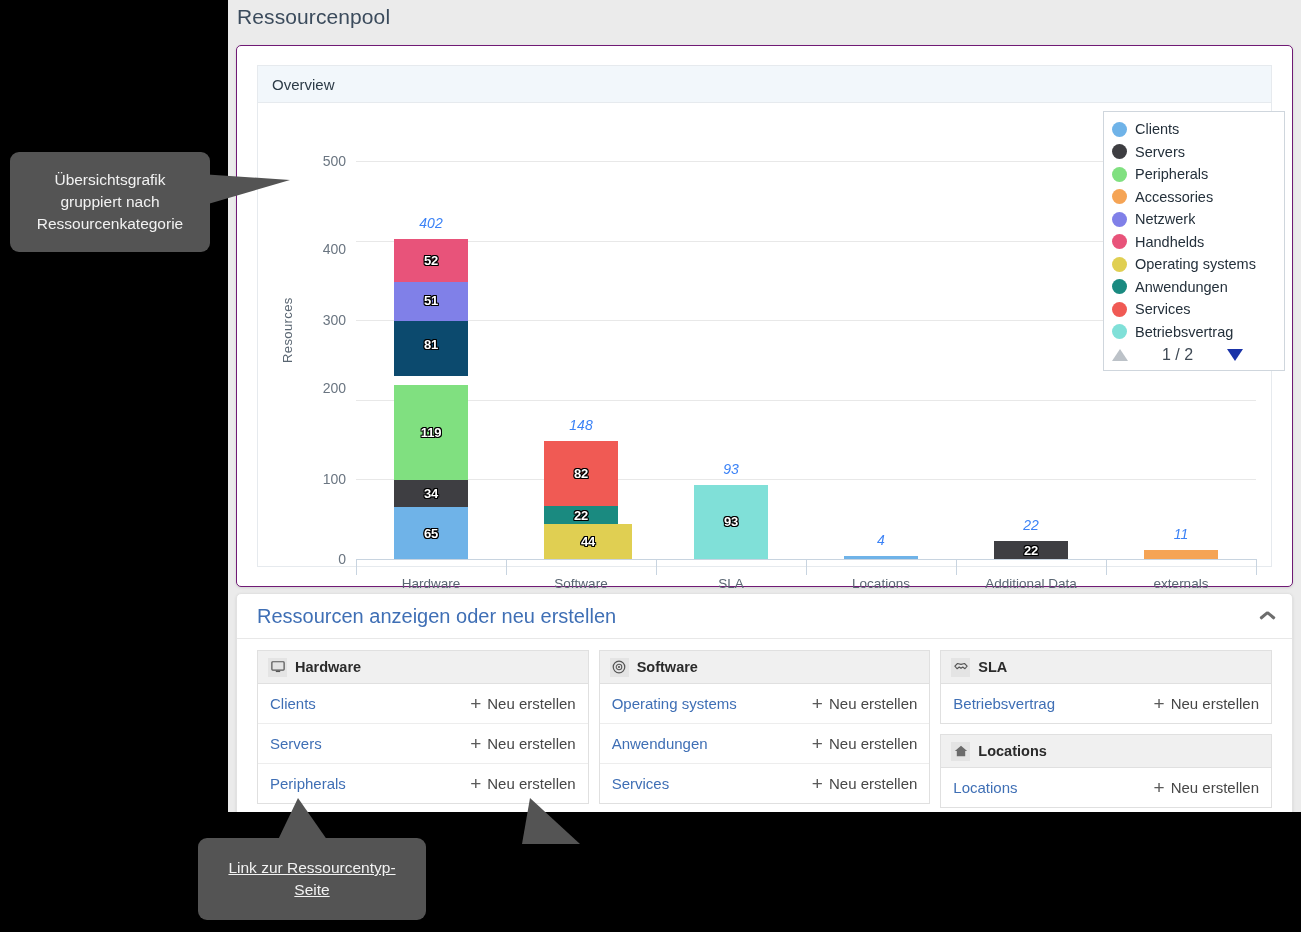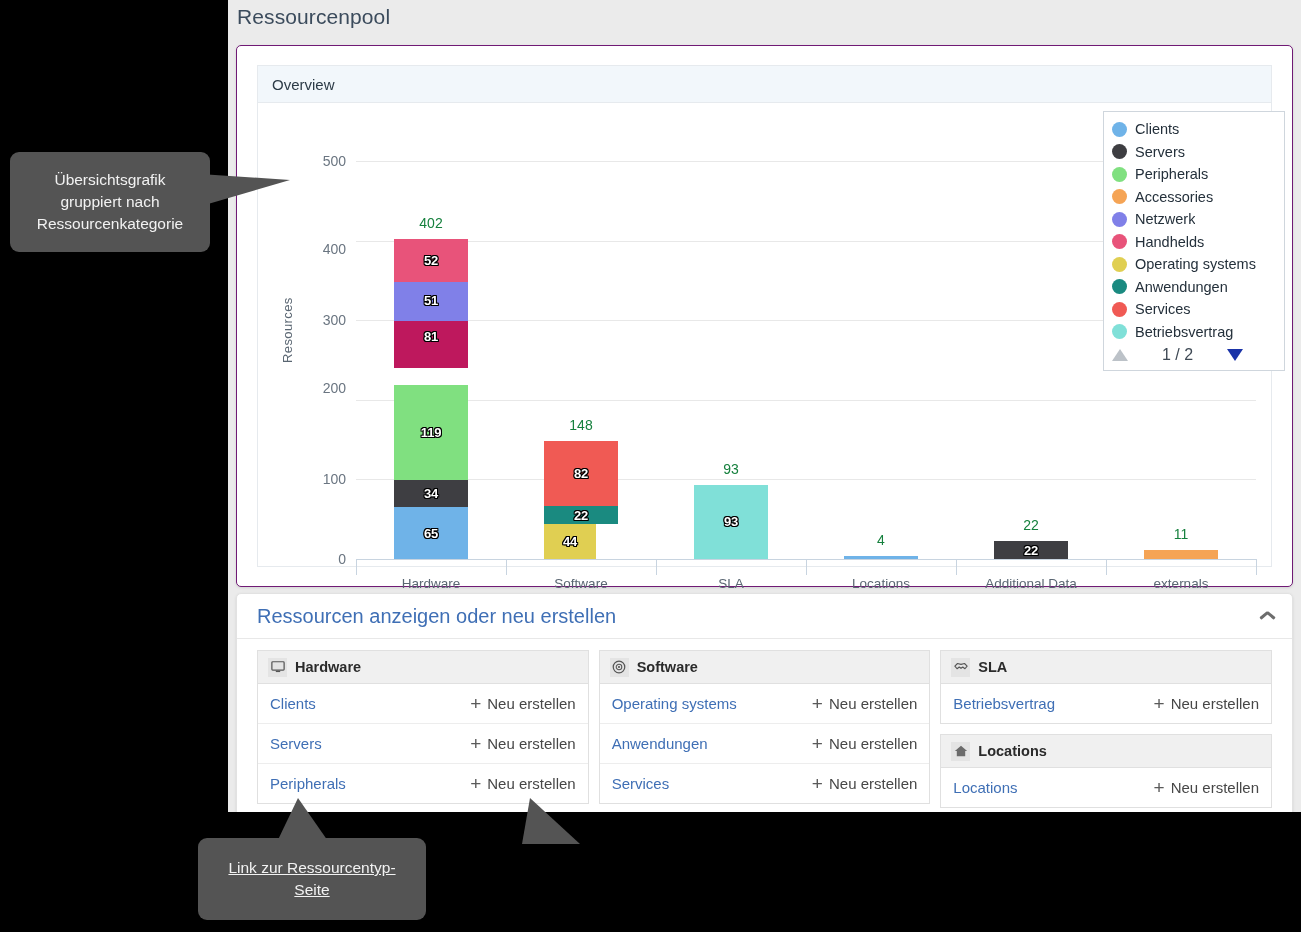--- a/index.html
+++ b/index.html
@@ -116,23 +116,24 @@
     text-shadow:
       -1px -1px 0 #000, 1px -1px 0 #000,
       -1px  1px 0 #000, 1px  1px 0 #000,
        0   -1px 0 #000, 0    1px 0 #000,
       -1px  0   0 #000, 1px  0   0 #000;
     letter-spacing: -.2px;
   }
   .bar-total {
     position: absolute;
     font-size: 14px;
-    color: #15803d;
+    color: #3b82f6;
     text-align: center;
     transform: translateX(-50%);
+    font-style: italic;
   }
 
   
   .legend {
     position: absolute;
     left: 845px; top: 8px;
     width: 182px;
     background: #ffffff;
     border: 1px solid #cfd6dd;
     padding: 6px 8px 4px 8px;
@@ -325,31 +326,31 @@
           <div id="bars">
               <div class="bar-seg" style="left: 136px; top: 404.26px; width: 74px; height: 51.74px; background: rgb(111, 179, 232);">
                 <span class="seg-val">65</span>
               </div>
               <div class="bar-seg" style="left: 136px; top: 377.196px; width: 74px; height: 27.064px; background: rgb(62, 62, 66);">
                 <span class="seg-val">34</span>
               </div>
               <div class="bar-seg" style="left: 136px; top: 282.472px; width: 74px; height: 94.724px; background: rgb(128, 224, 128);">
                 <span class="seg-val">119</span>
               </div>
-              <div class="bar-seg" style="left: 136px; top: 201px; width: 74px; height: 64.476px; background: #be185d;">
+              <div class="bar-seg" style="left: 136px; top: 209px; width: 74px; height: 64.476px; background: #0c4a6e;">
                 <span class="seg-val">81</span>
               </div>
               <div class="bar-seg" style="left: 136px; top: 177.4px; width: 74px; height: 40.596px; background: rgb(128, 128, 232);">
                 <span class="seg-val">51</span>
               </div>
               <div class="bar-seg" style="left: 136px; top: 136.008px; width: 74px; height: 43px; background: rgb(232, 83, 122);">
                 <span class="seg-val">52</span>
               </div>
               <div class="bar-total" style="left: 173px; top: 112.008px;">402</div>
-              <div class="bar-seg" style="left: 286px; top: 420.976px; width: 52px; height: 35.024px; background: rgb(224, 207, 82);">
+              <div class="bar-seg" style="left: 286px; top: 420.976px; width: 88px; height: 35.024px; background: rgb(224, 207, 82);">
                 <span class="seg-val">44</span>
               </div>
               <div class="bar-seg" style="left: 286px; top: 403.464px; width: 74px; height: 17.512px; background: rgb(26, 138, 128);">
                 <span class="seg-val">22</span>
               </div>
               <div class="bar-seg" style="left: 286px; top: 338.192px; width: 74px; height: 65.272px; background: rgb(240, 90, 84);">
                 <span class="seg-val">82</span>
               </div>
               <div class="bar-total" style="left: 323px; top: 314.192px;">148</div>
               <div class="bar-seg" style="left: 436px; top: 381.972px; width: 74px; height: 74.028px; background: rgb(128, 224, 216);">

